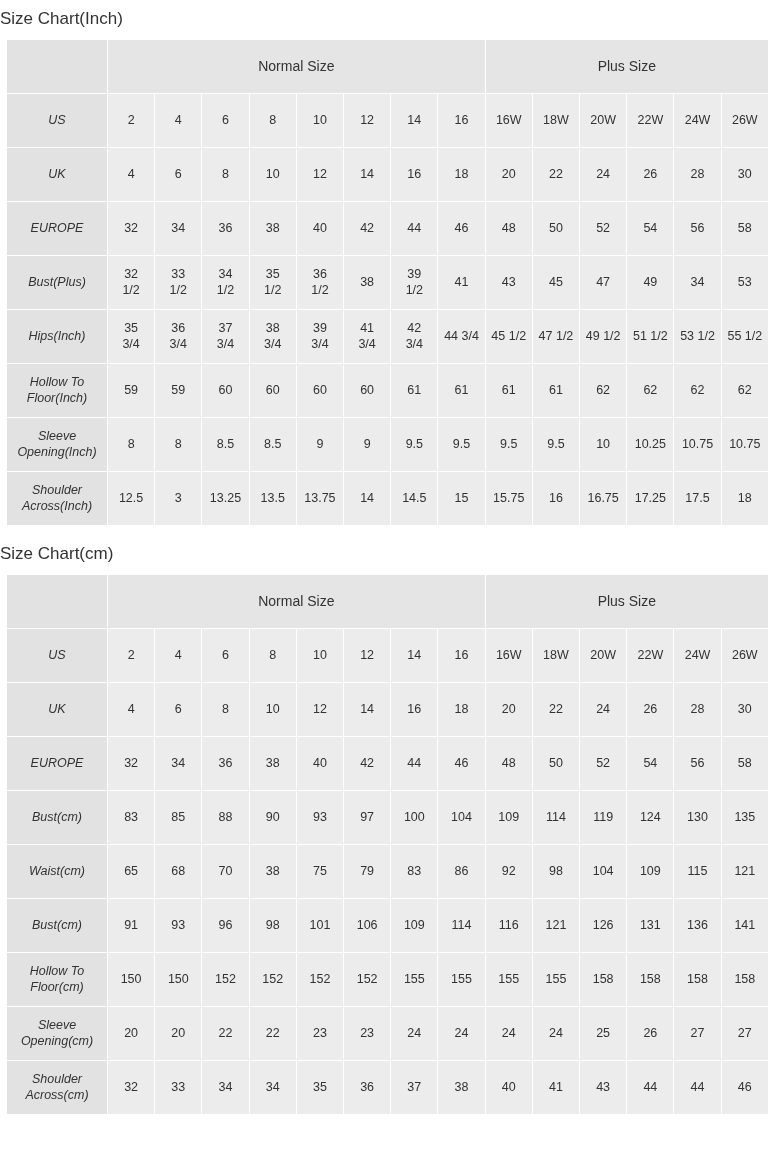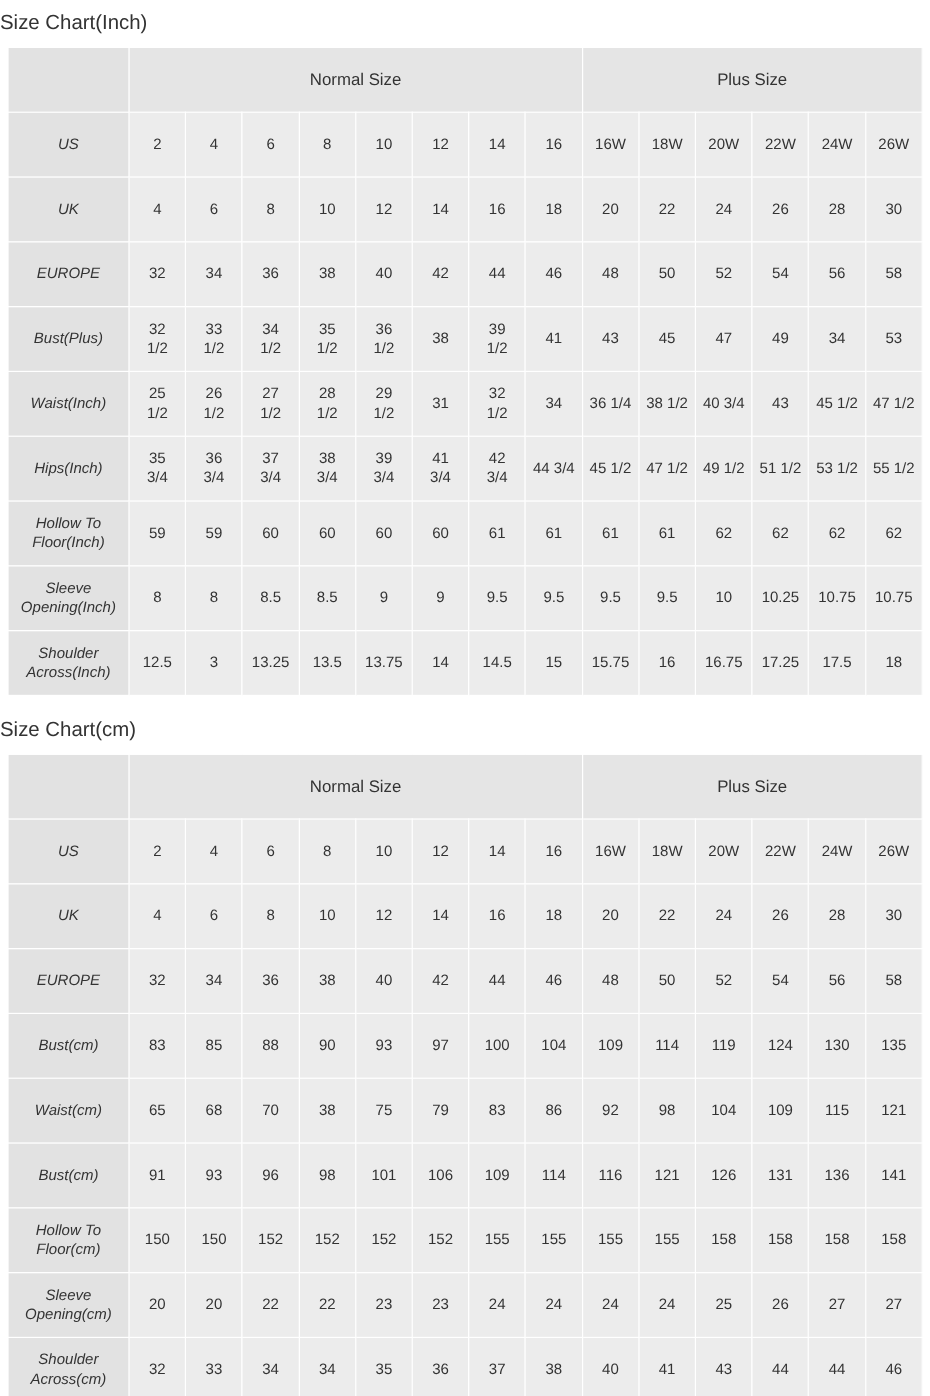--- a/index.html
+++ b/index.html
@@ -141,43 +141,20 @@
           <td class="val-multiline">38</td>
           <td class="val-multiline">39
 1/2</td>
           <td class="val-multiline">41</td>
           <td class="val-multiline">43</td>
           <td class="val-multiline">45</td>
           <td class="val-multiline">47</td>
           <td class="val-multiline">49</td>
           <td class="val-multiline">34</td>
           <td class="val-multiline">53</td>
-        </tr>
-        <tr>
-          <th class="rowhead val-multiline">Waist(Inch)</th>
-          <td class="val-multiline">25
-1/2</td>
-          <td class="val-multiline">26
-1/2</td>
-          <td class="val-multiline">27
-1/2</td>
-          <td class="val-multiline">28
-1/2</td>
-          <td class="val-multiline">29
-1/2</td>
-          <td class="val-multiline">31</td>
-          <td class="val-multiline">32
-1/2</td>
-          <td class="val-multiline">34</td>
-          <td class="val-multiline">36 1/4</td>
-          <td class="val-multiline">38 1/2</td>
-          <td class="val-multiline">40 3/4</td>
-          <td class="val-multiline">43</td>
-          <td class="val-multiline">45 1/2</td>
-          <td class="val-multiline">47 1/2</td>
         </tr>
         <tr>
           <th class="rowhead val-multiline">Hips(Inch)</th>
           <td class="val-multiline">35
 3/4</td>
           <td class="val-multiline">36
 3/4</td>
           <td class="val-multiline">37
 3/4</td>
           <td class="val-multiline">38

